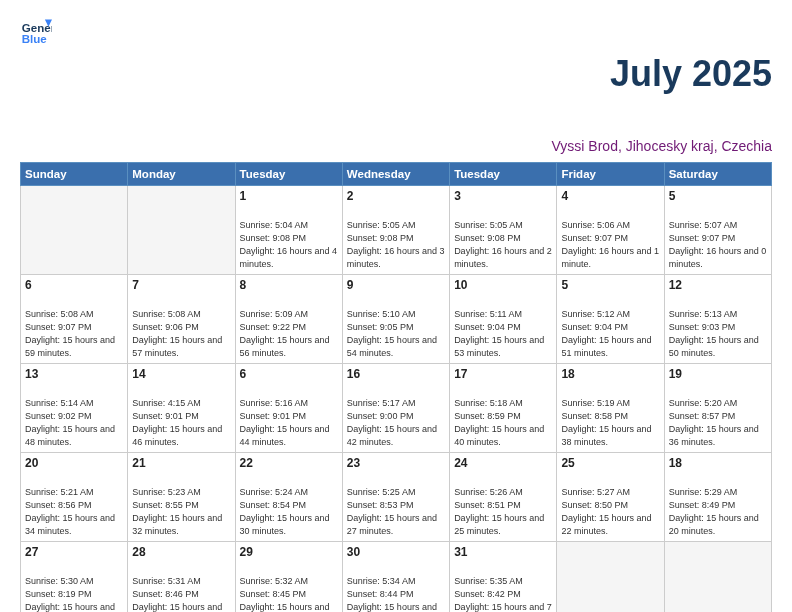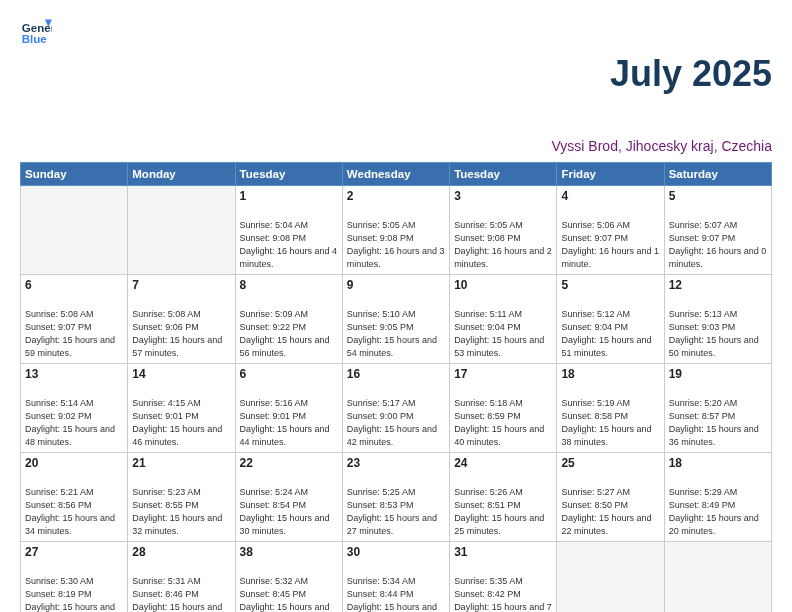--- a/index.html
+++ b/index.html
@@ -328,21 +328,21 @@
 and 17 minutes.</div>
           </td>
           <td>
             <span class="day-num">28</span>
             <div class="day-info">Sunrise: 5:31 AM
 Sunset: 8:46 PM
 Daylight: 15 hours
 and 15 minutes.</div>
           </td>
           <td>
-            <span class="day-num">38</span>
+            <span class="day-num">29</span>
             <div class="day-info">Sunrise: 5:32 AM
 Sunset: 8:45 PM
 Daylight: 15 hours
 and 12 minutes.</div>
           </td>
           <td>
             <span class="day-num">30</span>
             <div class="day-info">Sunrise: 5:34 AM
 Sunset: 8:44 PM
 Daylight: 15 hours

